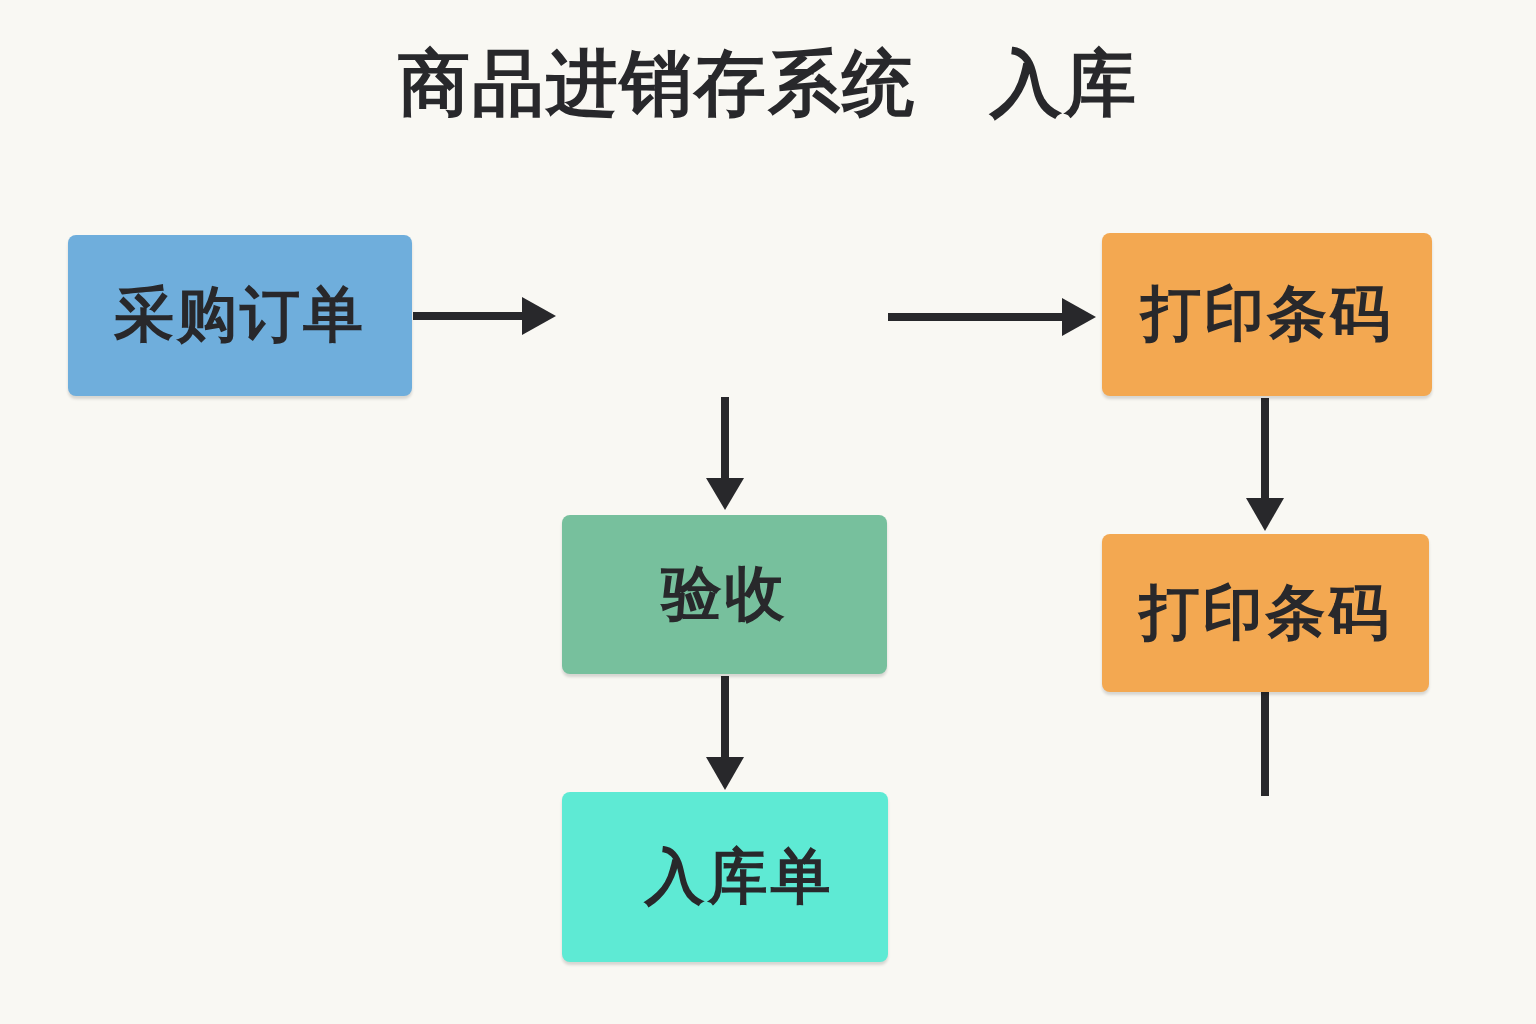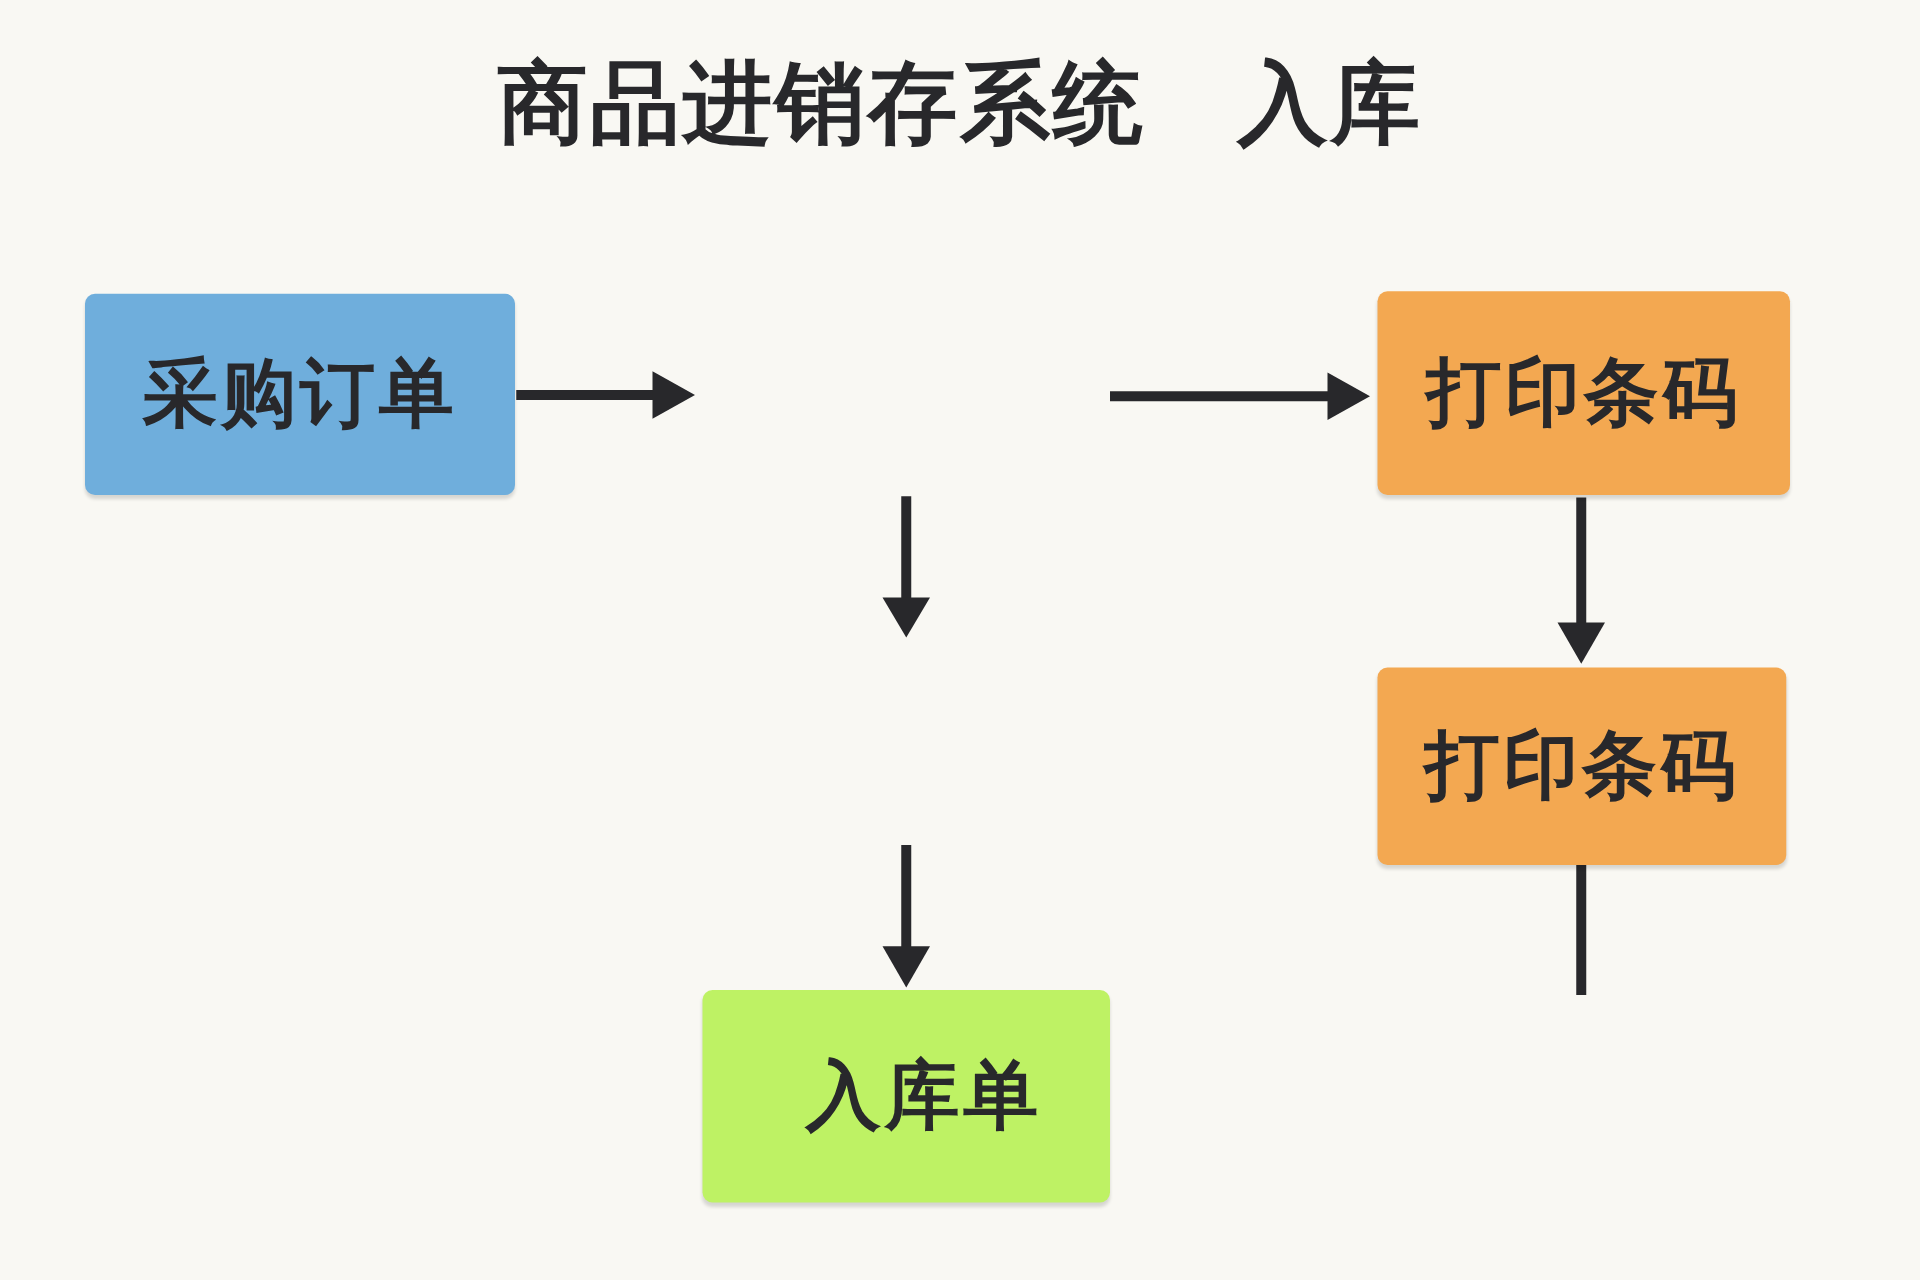--- a/index.html
+++ b/index.html
@@ -96,18 +96,19 @@
     <g>
       <line x1="1265" y1="691" x2="1265" y2="796"></line>
     </g>
   </svg>
 
   <div class="node n0" style="background: rgb(111, 174, 220);">采购订单</div>
 
 
   <div class="node n2" style="background: rgb(243, 168, 81);">打印条码</div>
 
+  <div class="node n3" style="background: rgb(119, 192, 157);">验收</div>
 
   <div class="node n4" style="background: rgb(243, 168, 81);">打印条码</div>
 
-  <div class="node n5" style="background: #bef264; padding-left: 28px;">入库单</div>
+  <div class="node n5" style="background: #5eead4; padding-left: 28px;">入库单</div>
 
 </div>
 
 </body></html>

